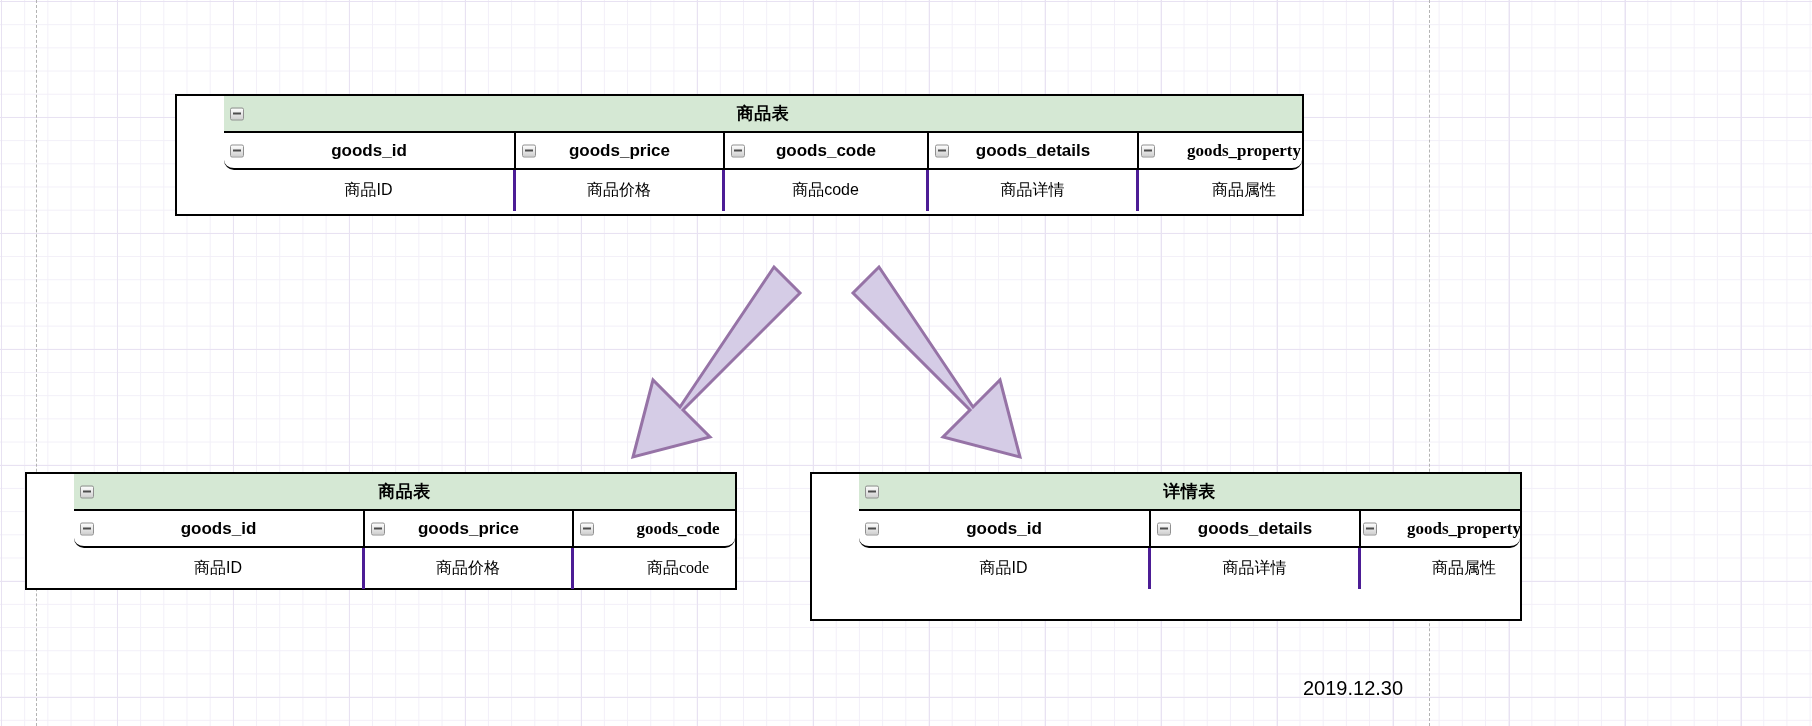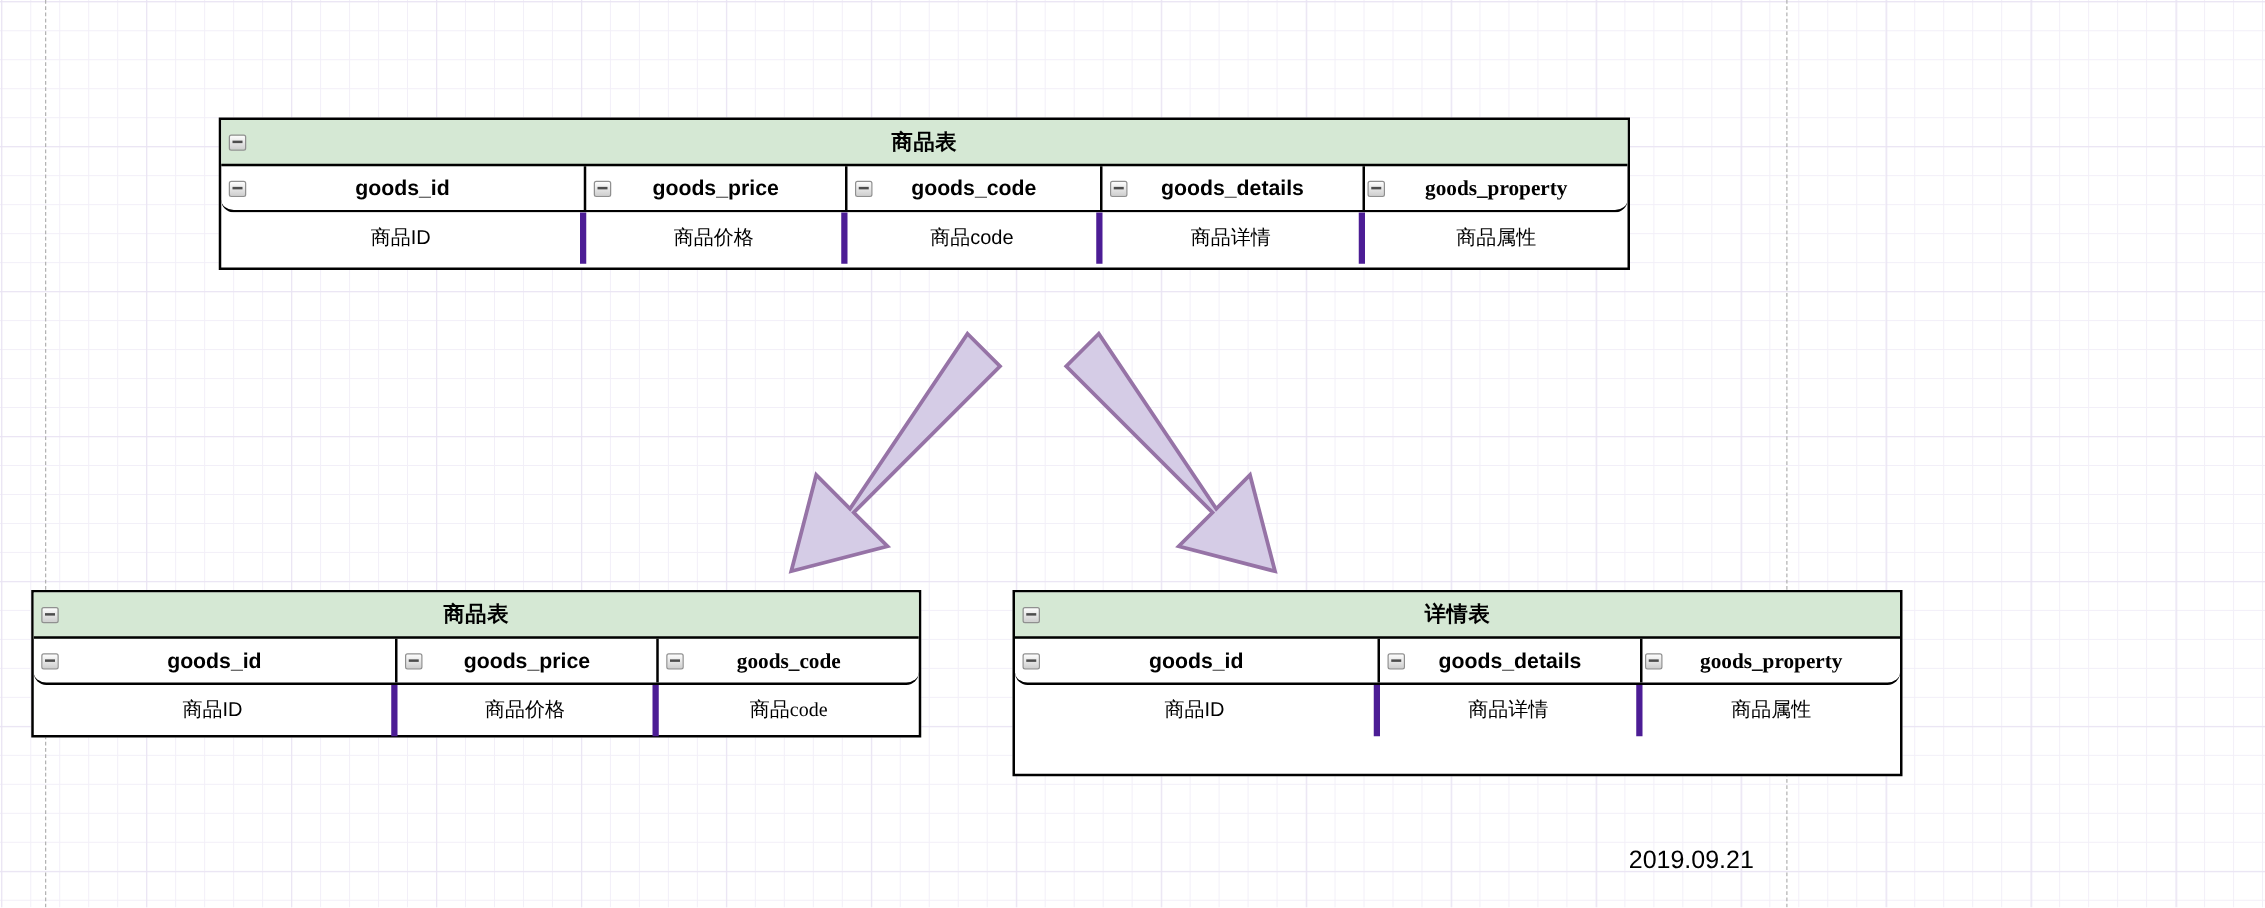--- a/index.html
+++ b/index.html
@@ -41,20 +41,21 @@
   }
   .pageguide.pg1 { left: 36px; }
   .pageguide.pg2 { left: 1429px; }
 
   
   .ent {
     position: absolute;
     border: 2px solid #000000;
     background: #ffffff;
     box-sizing: border-box;
+    padding-left: 47px;
   }
   .ent-title {
     position: relative;
     background: #d5e8d4;
     border-bottom: 2px solid #000000;
     height: 37px;
     display: flex;
     align-items: center;
     justify-content: center;
     box-sizing: border-box;
@@ -82,21 +83,21 @@
     flex: 1 1 0;
     display: flex;
     align-items: center;
     justify-content: center;
     box-sizing: border-box;
     border-right: 2px solid #000000;
     overflow: hidden;
   }
   .ent-cell:last-child { border-right: none; font-family: Liberation Serif, serif; }
   .ent-row.vals .ent-cell {
-    border-right: 5px solid #4c1d95;
+    border-right: 3px solid #4c1d95;
   }
   .ent-row.vals .ent-cell:last-child { border-right: none; }
 
   .col-label {
     font-size: 17px;
     font-weight: bold;
     color: #000000;
     white-space: nowrap;
   }
   .val-label {
@@ -278,15 +279,15 @@
       </div>
       <div class="ent-cell" style="flex:0 0 210px;">
         <span class="val-label">商品详情</span>
       </div>
       <div class="ent-cell" style="flex:0 0 206px;">
         <span class="val-label">商品属性</span>
       </div>
     </div>
   </div>
 
-  <div class="date-text" style="left:1303px; top:677px;">2019.09.21</div>
+  <div class="date-text" style="left:1303px; top:677px;">2019.12.30</div>
 
 </div>
 
 </body></html>

